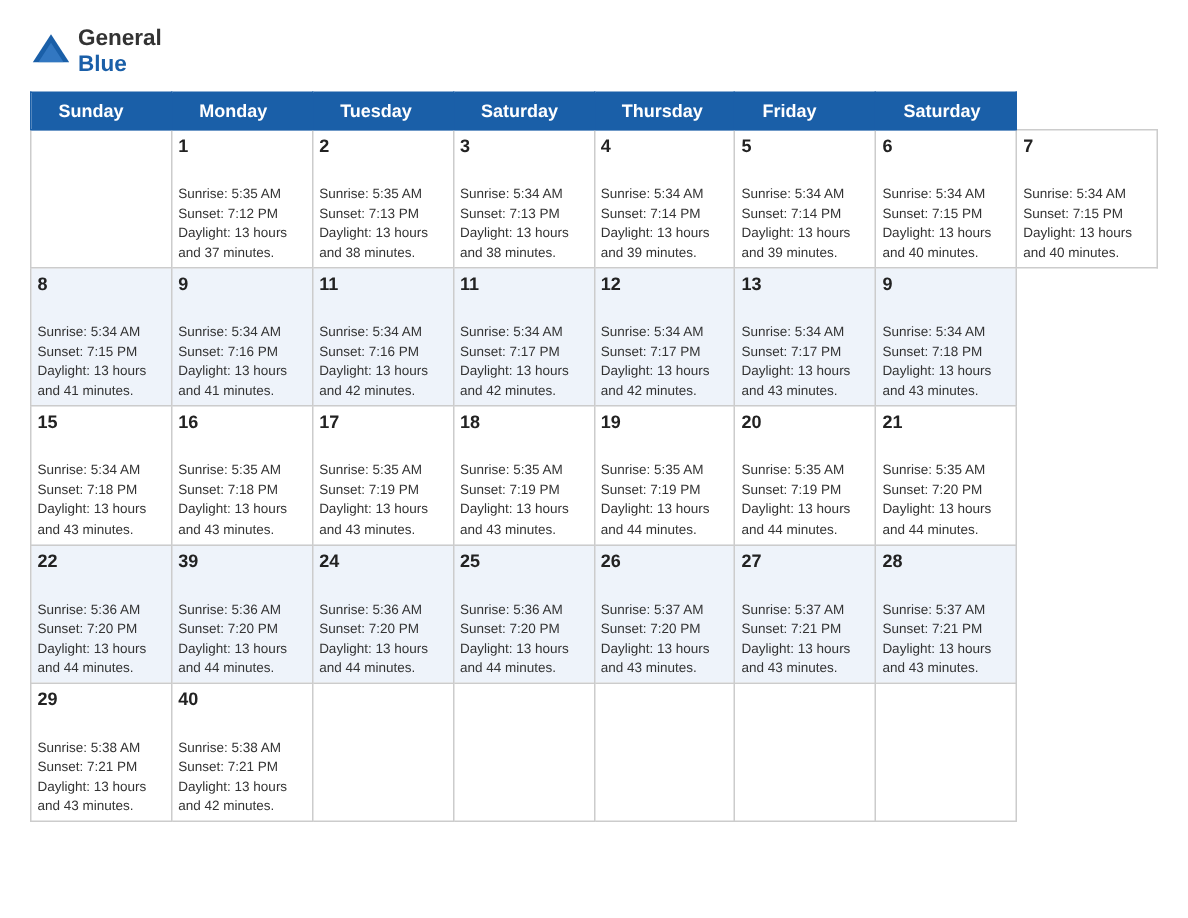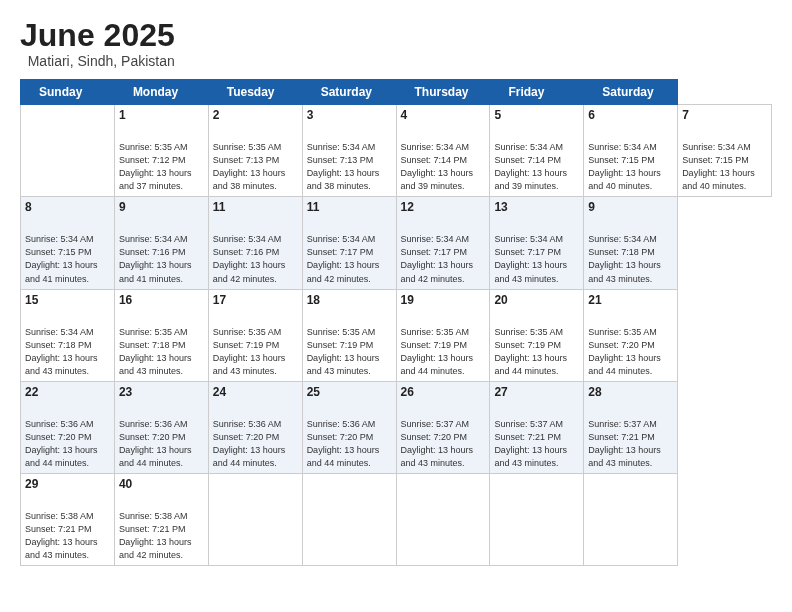--- a/index.html
+++ b/index.html
@@ -103,23 +103,29 @@
     }
     .stripe-row td {
       background: #eef3fa;
     }
   </style>
 </head>
 <body>
 
 <div class="page">
   <div class="header">
-    <div class="title-block">
-      <div class="cal-title">June 2025</div>
-      <div class="cal-subtitle">Matiari, Sindh, Pakistan</div>
+    <div class="logo">
+      <svg class="logo-icon" viewBox="0 0 30 30">
+        <polygon points="15,2 28,22 2,22" fill="#1a5fa8"></polygon>
+        <polygon points="15,8 24,22 6,22" fill="#4a90d9" opacity="0.5"></polygon>
+      </svg>
+      <div class="logo-text">
+        <span class="logo-general">General</span>
+        <span class="logo-blue">Blue</span>
+      </div>
     </div>
   </div>
 
   <table class="calendar">
     <thead>
       <tr>
       <th>Sunday</th>
           <th>Monday</th>
           <th>Tuesday</th>
           <th>Saturday</th>
@@ -263,21 +269,21 @@
           </td>
         </tr>
         <tr class="stripe-row">
           <td>
             <span class="day-num">22</span>
             <div class="day-info" style="white-space: pre-line;">Sunrise: 5:36 AM
 Sunset: 7:20 PM
 Daylight: 13 hours and 44 minutes.</div>
           </td>
           <td>
-            <span class="day-num">23</span>
+            <span class="day-num">39</span>
             <div class="day-info" style="white-space: pre-line;">Sunrise: 5:36 AM
 Sunset: 7:20 PM
 Daylight: 13 hours and 44 minutes.</div>
           </td>
           <td>
             <span class="day-num">24</span>
             <div class="day-info" style="white-space: pre-line;">Sunrise: 5:36 AM
 Sunset: 7:20 PM
 Daylight: 13 hours and 44 minutes.</div>
           </td>

